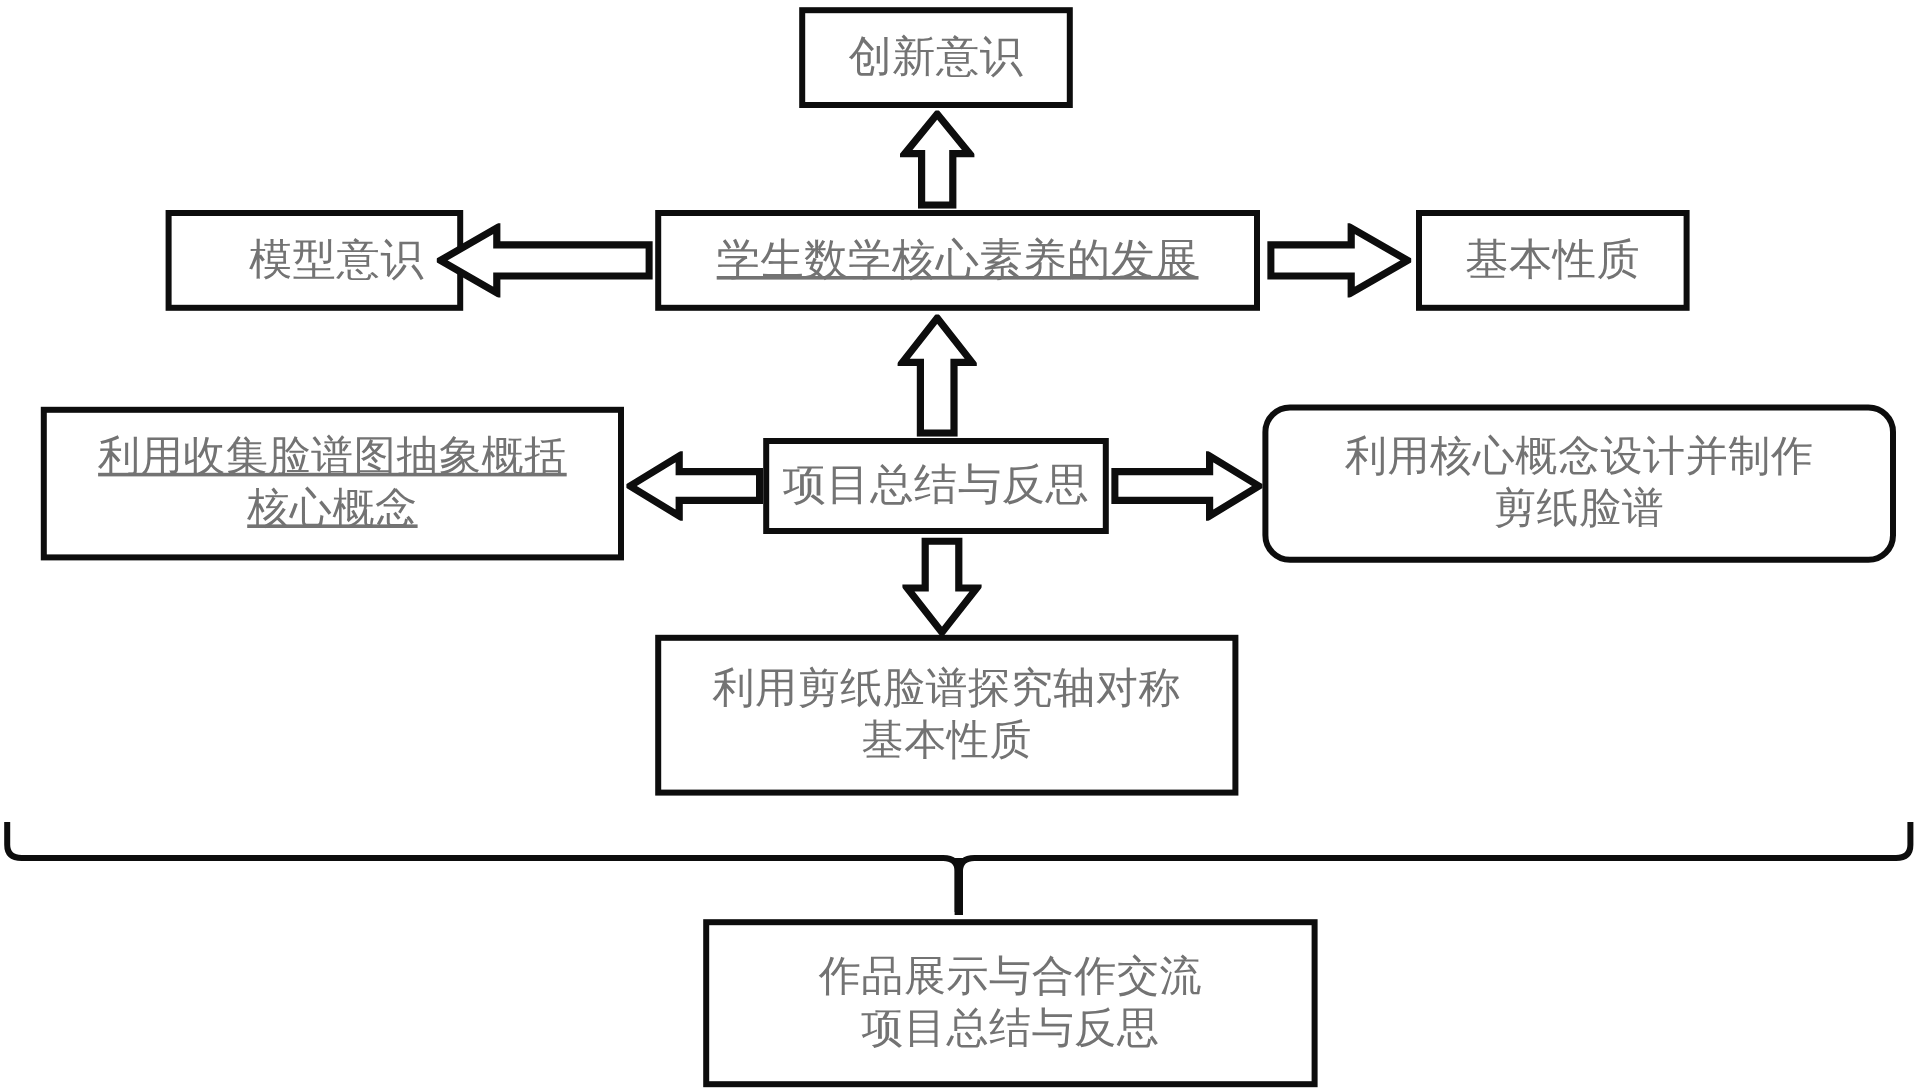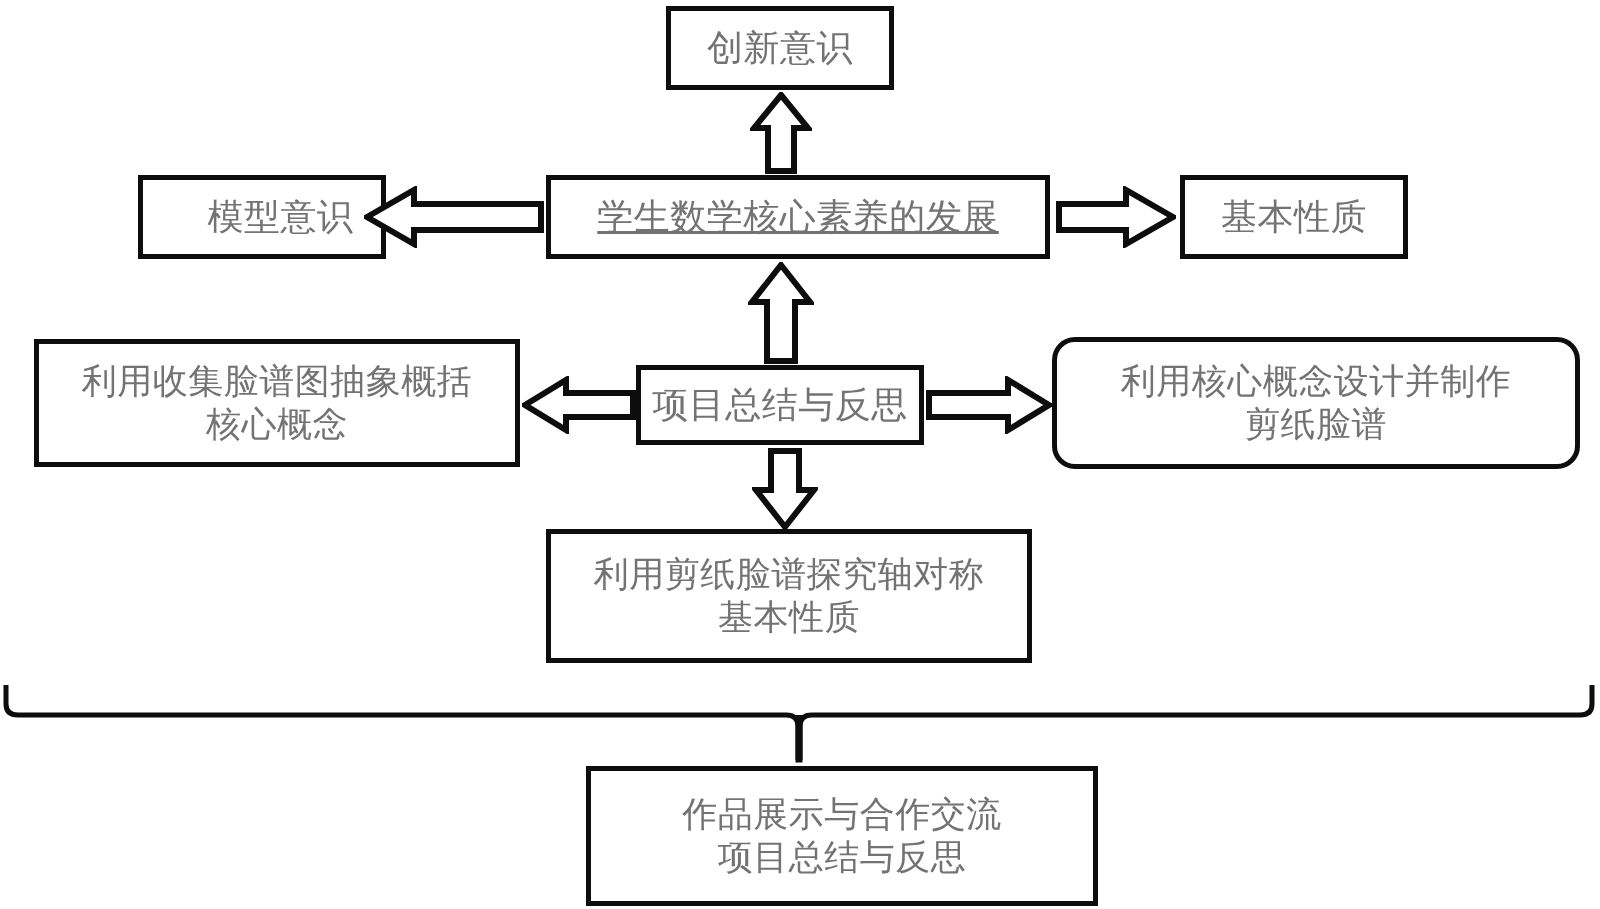--- a/index.html
+++ b/index.html
@@ -31,21 +31,21 @@
     white-space: pre-line;
   }
   .node-lg { font-size: 36px; }
   .node-md { font-size: 35px; }
 
   
   #node-innovation      { left: 666px;  top: 6px;   width: 228px; height: 84px;  }
   #node-core-literacy   { left: 546px;  top: 175px; width: 504px; height: 84px; text-decoration: underline;  }
   #node-model-sense     { left: 138px;  top: 175px; width: 248px; height: 84px; padding-left: 37px;  }
   #node-application     { left: 1180px; top: 175px; width: 228px; height: 84px;  }
-  #node-abstract        { left: 34px;   top: 339px; width: 486px; height: 128px; }
+  #node-abstract        { left: 34px;   top: 339px; width: 486px; height: 128px; text-decoration: underline; }
   #node-make-mask       { left: 636px;  top: 365px; width: 288px; height: 80px;  }
   #node-design-make     { left: 1052px; top: 337px; width: 528px; height: 132px; border-radius: 23px; }
   #node-explore-axis    { left: 546px;  top: 529px; width: 486px; height: 134px; }
   #node-showcase        { left: 586px;  top: 766px; width: 512px; height: 140px; }
 
   .arrow { position: absolute; }
   .arrow svg { display: block; }
   .brace { position: absolute; left: 0; top: 660px; width: 1600px; height: 120px; }
   .brace svg { display: block; }
 </style>

